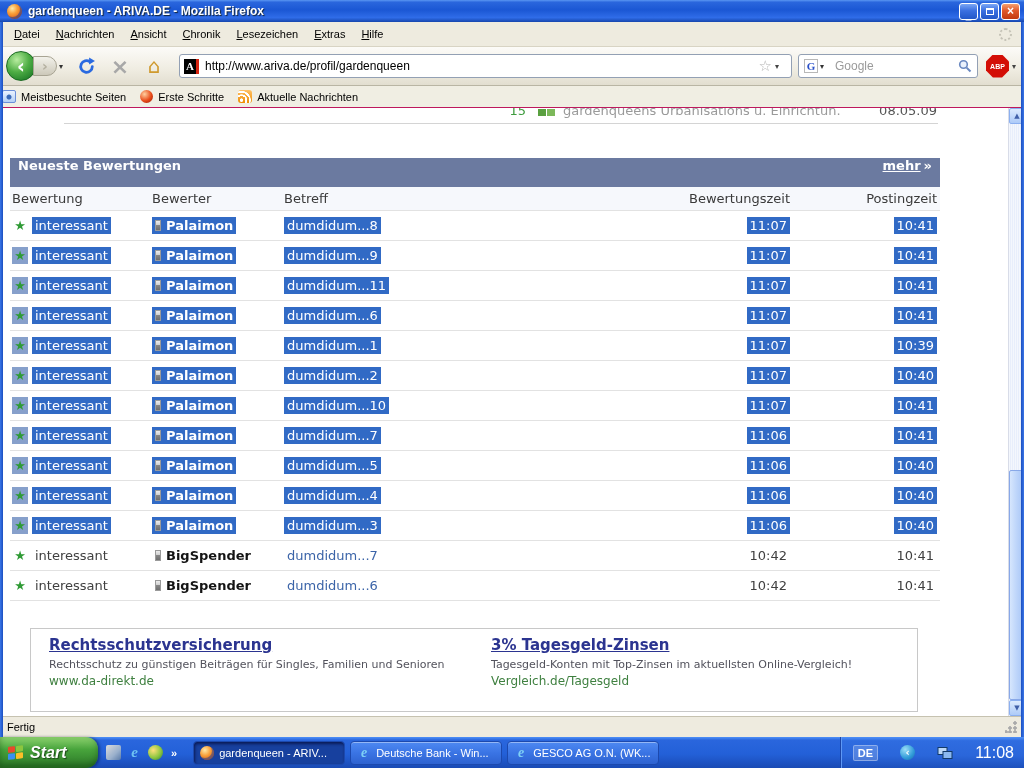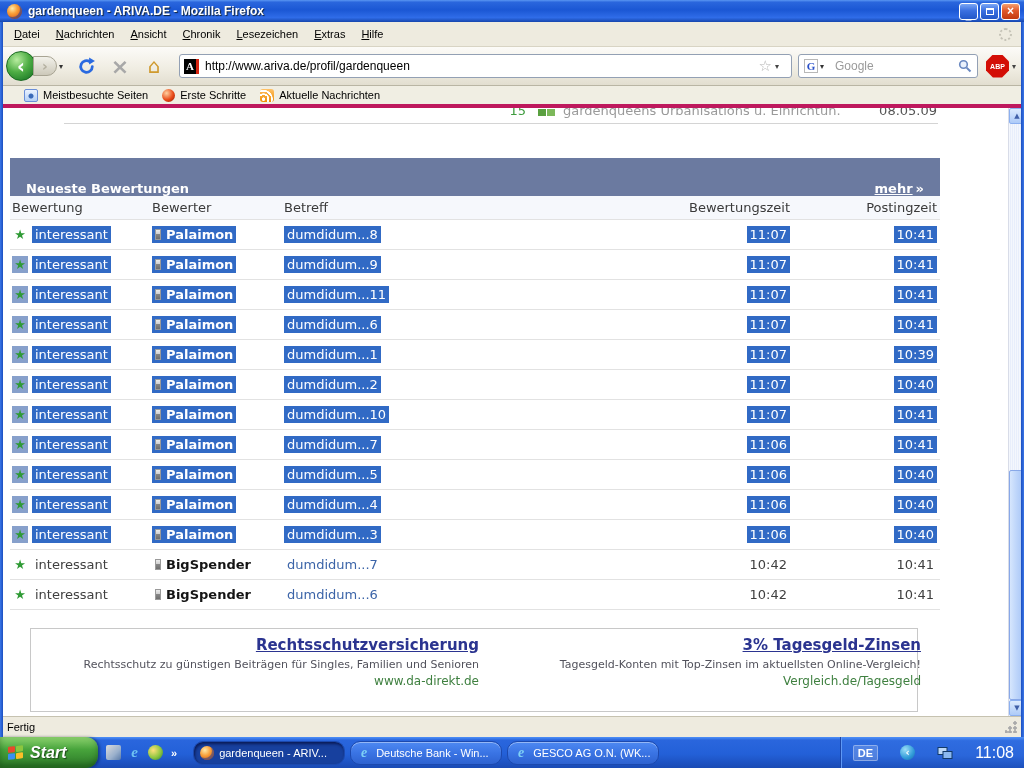--- a/index.html
+++ b/index.html
@@ -63,21 +63,21 @@
   .g-logo { width:14px; height:14px; border:1px solid #b8b8b8; color:#2a50c8; font-size:11px; font-weight:bold;
     display:flex; align-items:center; justify-content:center; font-family:"Liberation Serif",serif; }
   .search-ph { flex:1; font-size:12px; color:#9a9a9a; margin-left:5px; }
   .abp { width:23px; height:23px; background:#d30e06; color:#fff; font-size:7px; font-weight:bold;
     display:flex; align-items:center; justify-content:center;
     clip-path:polygon(30% 0,70% 0,100% 30%,100% 70%,70% 100%,30% 100%,0 70%,0 30%); margin-right:3px; }
   .drop-sm { font-size:8px; color:#444; margin-right:8px; font-family:"DejaVu Sans",sans-serif; }
 
   
   .bookmarksbar { position:absolute; top:86px; left:0; width:1024px; height:22px; background:#f0eee3;
-    border-bottom:4px solid #be185d; display:flex; align-items:center; padding:0 24px; }
+    border-bottom:1px solid #be185d; display:flex; align-items:center; padding:0 2px; }
   .bm-item { display:flex; align-items:center; gap:5px; margin-right:14px; font-size:11px; color:#000; }
   .bm-ic { width:14px; height:13px; display:inline-block; }
   .bm-ic0 { border:1px solid #6a8ed8; border-radius:2px;
     background:radial-gradient(circle at 50% 55%,#3a6ab8 0 2px,rgba(0,0,0,0) 3px),linear-gradient(#eaf2ff,#b4d0f6); }
   .bm-ic1 { border-radius:50%; width:13px;
     background:radial-gradient(circle at 35% 32%,#ffd0a0 0%,#e84a18 55%,#8c1505 100%); }
   .bm-ic2 { border-radius:3px;
     background:radial-gradient(circle at 25% 78%,#fff 0 1.5px,rgba(0,0,0,0) 2px),
       radial-gradient(circle at 25% 78%,rgba(0,0,0,0) 0 4px,#fff 4px 5.5px,rgba(0,0,0,0) 6px),
       radial-gradient(circle at 25% 78%,rgba(0,0,0,0) 0 7.5px,#fff 7.5px 9px,rgba(0,0,0,0) 9.5px),
@@ -88,22 +88,22 @@
     overflow:hidden; font-family:"DejaVu Sans",sans-serif; }
 
   .scrolled-row { position:absolute; top:-5px; left:0; right:16px; height:19px; font-size:13px; }
   .sr-count { position:absolute; left:496px; width:30px; text-align:right; color:#3f9c3f; }
   .sr-ico { position:absolute; left:538px; top:3px; }
   .sr-title { position:absolute; left:563px; color:#9a9a9a; }
   .sr-date { position:absolute; right:71px; color:#555; }
   .sr-sep { position:absolute; top:20px; left:64px; width:874px; height:1px; background:#d4d4d4; }
 
   .ratings { position:absolute; top:50px; left:10px; width:930px; }
-  .r-head { height:38px; background:var(--table-header-bg,#6b7aa0); color:#fff; font-weight:bold;
-    font-size:13px; display:flex; align-items:flex-end; padding:0 16px; }
+  .r-head { height:29px; background:var(--table-header-bg,#6b7aa0); color:#fff; font-weight:bold;
+    font-size:13px; display:flex; align-items:flex-start; padding:0 8px; }
   .r-more { margin-left:auto; font-size:13px; }
   .r-more .m-txt { text-decoration:underline; font-weight:bold; color:#fff; }
   .r-more .m-arr { font-weight:bold; margin-left:3px; }
   .col-head { display:flex; align-items:center; height:24px; background:#f6f8fc;
     border-bottom:1px solid #e2e2e2; font-size:13px; color:#3a3a3a; }
   .c-rating { width:142px; padding-left:2px; display:flex; align-items:center; }
   .c-rater  { width:132px; }
   .c-subject{ flex:1; }
   .c-rtime  { width:110px; text-align:right; }
   .c-ptime  { width:150px; text-align:right; padding-right:3px; }
@@ -117,21 +117,21 @@
   .rater-wrap { font-weight:bold; color:#141414; }
   .user-ic { display:inline-block; width:6px; height:11px; border:1px solid #9a9a9a;
     background:linear-gradient(180deg,#ececec 0%,#d2d2d2 40%,#8a8a8a 41%,#6e6e6e 100%);
     vertical-align:-1px; margin-right:5px; }
   .subject-text { color:var(--link-blue,#3b64a8); }
   .trow.selected .sel { background:var(--selection-blue,#316ac5); color:#fff; }
   .trow.selected .subject-text,.trow.selected .rater-wrap { color:#fff; }
 
   .ad-box { position:absolute; top:520px; left:30px; width:888px; height:84px; background:#fff;
     border:1px solid #c8c8c8; }
-  .ad { position:absolute; top:7px; width:430px;text-align:right; }
+  .ad { position:absolute; top:7px; width:430px; }
   .ad:nth-child(1) { left:18px; } .ad:nth-child(2) { left:460px; }
   .ad-title { font-size:15px; font-weight:bold; text-decoration:underline; color:var(--ad-title-blue,#2b3490); }
   .ad-text { font-size:11px; color:#52525c; line-height:17px; margin-top:2px; }
   .ad-url { font-size:12px; color:var(--ad-url-green,#3f8040); margin-top:1px; }
 
   
   .scrollbar { position:absolute; top:0; right:0; width:16px; height:608px; background:#f0f4fb;
     border-left:1px solid #d8dcE8; }
   .sc-btn { position:absolute; left:0; width:16px; height:16px; border:1px solid #8cb0f0; border-radius:2px;
     background:linear-gradient(180deg,#dcebfe,#aecbf8); color:#4060a8; font-size:7px;
@@ -167,21 +167,21 @@
   .winflag i { border-radius:1px; }
   .wf-r { background:#e8482c; } .wf-g { background:#8cc63f; } .wf-b { background:#3a8ff0; } .wf-y { background:#fcbf28; }
   .quicklaunch { display:flex; align-items:center; gap:6px; padding:0 8px; }
   .ql-ic { width:15px; height:15px; border-radius:2px; }
   .ql0 { background:linear-gradient(135deg,#dcdcdc 0%,#9ab0cc 60%,#5a7aa8 100%); }
   .ql1 { background:rgba(0,0,0,0); color:#6ec2f2; font-size:15px; font-weight:bold; font-style:italic;
     font-family:"Liberation Serif",serif; line-height:15px; text-align:center; }
   .ql2 { border-radius:50%; background:radial-gradient(circle at 35% 35%,#ffe07a 0%,#8cc63f 55%,#2a7a3a 100%); }
   .ql-chev { color:#fff; font-size:11px; font-weight:bold; margin-left:2px; }
   .tasks { display:flex; align-items:center; gap:5px; margin-left:8px; flex:1; }
-  .task-btn { height:24px; width:152px; border-radius:10px; display:flex; align-items:center; gap:5px;
+  .task-btn { height:24px; width:152px; border-radius:4px; display:flex; align-items:center; gap:5px;
     padding:0 6px; background:linear-gradient(180deg,#4e89f2 0%,#3a74e4 50%,#2e62d0 100%);
     border:1px solid #1c49ae; color:#fff; font-size:11px; white-space:nowrap; overflow:hidden;
     box-shadow:inset 0 1px 0 rgba(255,255,255,.4); }
   .task-btn.active { background:#17409e; box-shadow:inset 1px 2px 3px rgba(0,0,40,.6); }
   .task-ic { width:14px; height:14px; flex:none; }
   .ic-firefox { border-radius:50%; background:radial-gradient(circle at 35% 30%,#ffe9a8 0%,#f9a23c 40%,#d95f12 80%);
     box-shadow:inset -2px -2px 0 rgba(20,60,160,.5); }
   .ic-ie { color:#7ed0f5; font-size:14px; font-weight:bold; font-style:italic;
     font-family:"Liberation Serif",serif; line-height:14px; text-align:center; }
   .task-label { overflow:hidden; text-overflow:ellipsis; }

